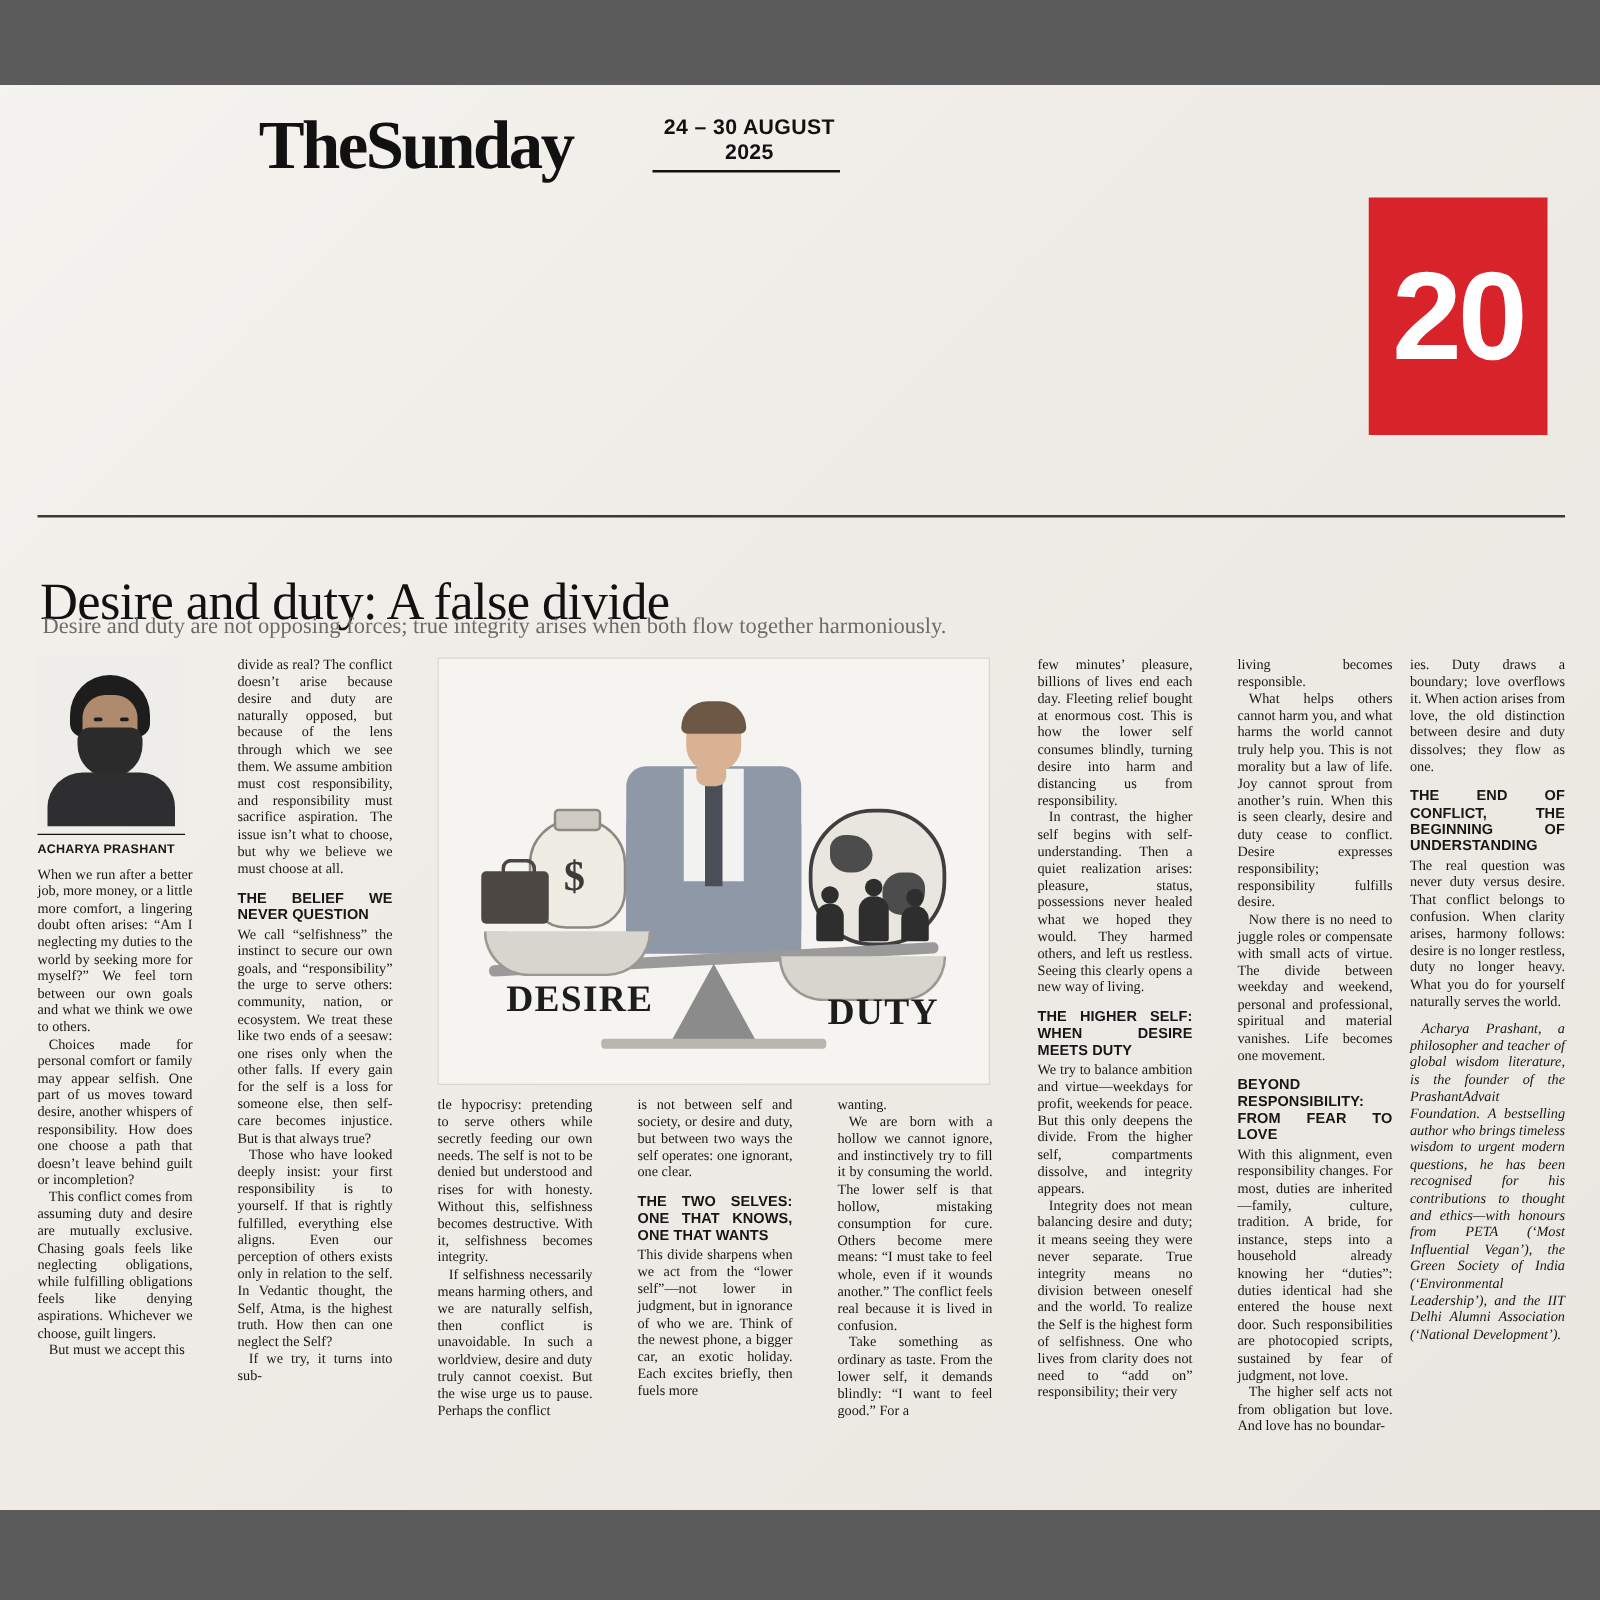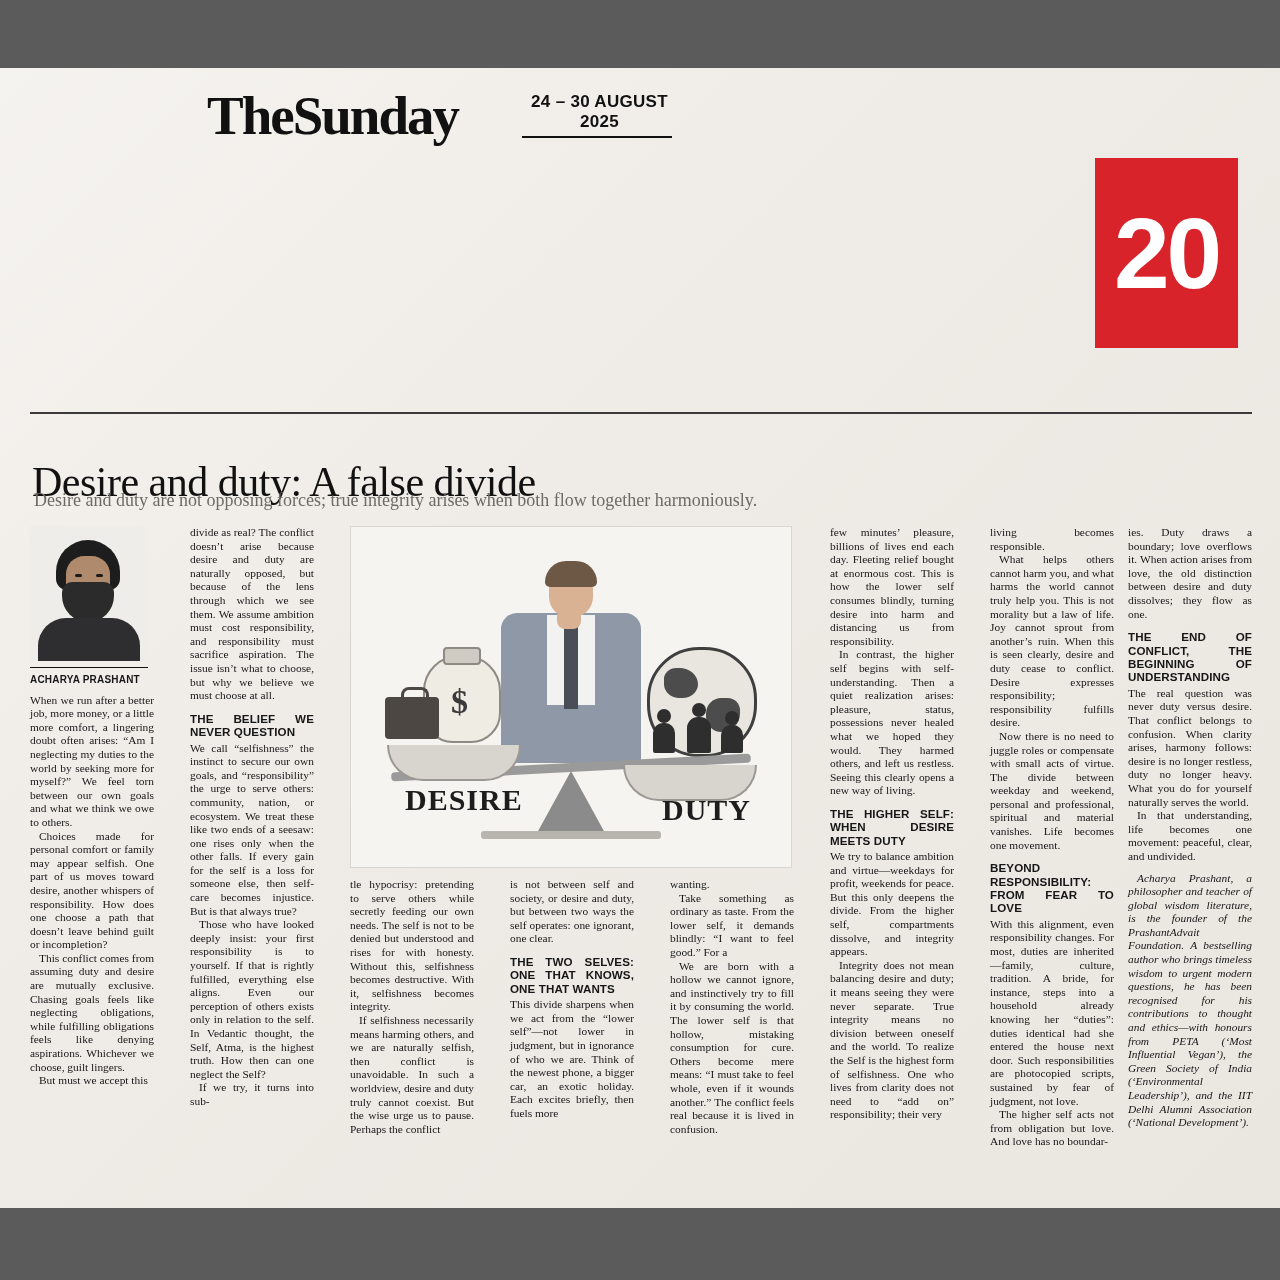--- a/index.html
+++ b/index.html
@@ -198,22 +198,22 @@
       <div class="col-bottom">
         <p class="first">is not between self and society, or desire and duty, but between two ways the self operates: one ignorant, one clear.</p>
         <div class="sub">THE TWO SELVES: ONE THAT KNOWS, ONE THAT WANTS</div>
         <p class="first">This divide sharpens when we act from the “lower self”—not lower in judgment, but in ignorance of who we are. Think of the newest phone, a bigger car, an exotic holiday. Each excites briefly, then fuels more</p>
       </div>
     </div>
 
     <div class="col c5">
       <div class="col-bottom">
         <p class="first">wanting.</p>
+        <p>We are born with a hollow we cannot ignore, and instinctively try to fill it by consuming the world. The lower self is that hollow, mistaking consumption for cure. Others become mere means: “I must take to feel whole, even if it wounds another.” The conflict feels real because it is lived in confusion.</p>
         <p>Take something as ordinary as taste. From the lower self, it demands blindly: “I want to feel good.” For a</p>
-        <p>We are born with a hollow we cannot ignore, and instinctively try to fill it by consuming the world. The lower self is that hollow, mistaking consumption for cure. Others become mere means: “I must take to feel whole, even if it wounds another.” The conflict feels real because it is lived in confusion.</p>
       </div>
     </div>
 
     <div class="col c6">
       <p class="first">few minutes’ pleasure, billions of lives end each day. Fleeting relief bought at enormous cost. This is how the lower self consumes blindly, turning desire into harm and distancing us from responsibility.</p>
       <p>In contrast, the higher self begins with self-understanding. Then a quiet realization arises: pleasure, status, possessions never healed what we hoped they would. They harmed others, and left us restless. Seeing this clearly opens a new way of living.</p>
       <div class="sub">THE HIGHER SELF: WHEN DESIRE MEETS DUTY</div>
       <p class="first">We try to balance ambition and virtue—weekdays for profit, weekends for peace. But this only deepens the divide. From the higher self, compartments dissolve, and integrity appears.</p>
       <p>Integrity does not mean balancing desire and duty; it means seeing they were never separate. True integrity means no division between oneself and the world. To realize the Self is the highest form of selfishness. One who lives from clarity does not need to “add on” responsibility; their very</p>
     </div>
@@ -224,19 +224,18 @@
       <p>Now there is no need to juggle roles or compensate with small acts of virtue. The divide between weekday and weekend, personal and professional, spiritual and material vanishes. Life becomes one movement.</p>
       <div class="sub">BEYOND RESPONSIBILITY: FROM FEAR TO LOVE</div>
       <p class="first">With this alignment, even responsibility changes. For most, duties are inherited—family, culture, tradition. A bride, for instance, steps into a household already knowing her “duties”: duties identical had she entered the house next door. Such responsibilities are photocopied scripts, sustained by fear of judgment, not love.</p>
       <p>The higher self acts not from obligation but love. And love has no boundar-</p>
     </div>
 
     <div class="col c8">
       <p class="first">ies. Duty draws a boundary; love overflows it. When action arises from love, the old distinction between desire and duty dissolves; they flow as one.</p>
       <div class="sub">THE END OF CONFLICT, THE BEGINNING OF UNDERSTANDING</div>
       <p class="first">The real question was never duty versus desire. That conflict belongs to confusion. When clarity arises, harmony follows: desire is no longer restless, duty no longer heavy. What you do for yourself naturally serves the world.</p>
-      <p>In that understanding, life becomes one movement: peaceful, clear, and undivided.</p>
       <p class="bio" style="margin-top:8px">Acharya Prashant, a philosopher and teacher of global wisdom literature, is the founder of the PrashantAdvait Foundation. A bestselling author who brings timeless wisdom to urgent modern questions, he has been recognised for his contributions to thought and ethics—with honours from PETA (‘Most Influential Vegan’), the Green Society of India (‘Environmental Leadership’), and the IIT Delhi Alumni Association (‘National Development’).</p>
     </div>
 
   </div>
 </div>
 </div>
 
 </body></html>

